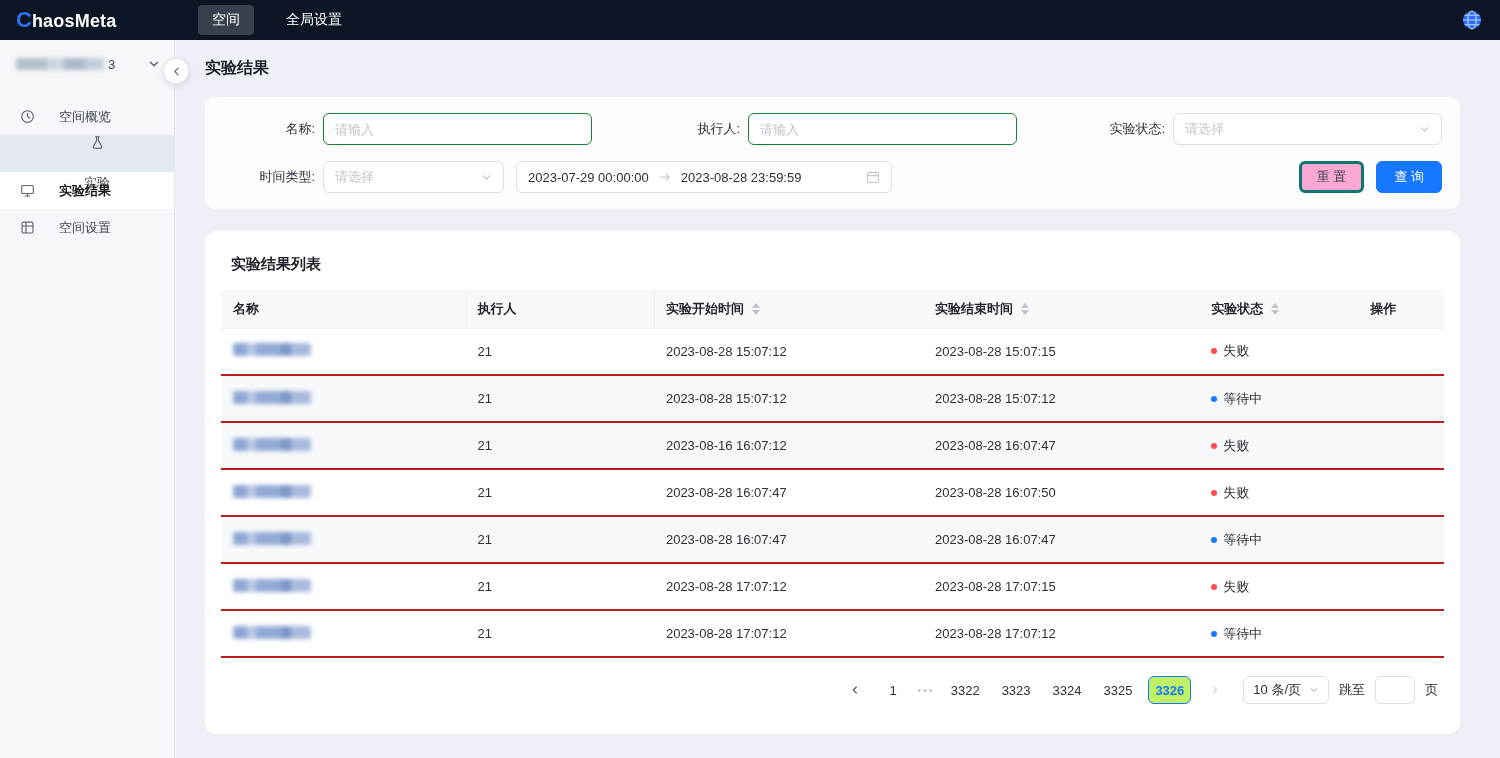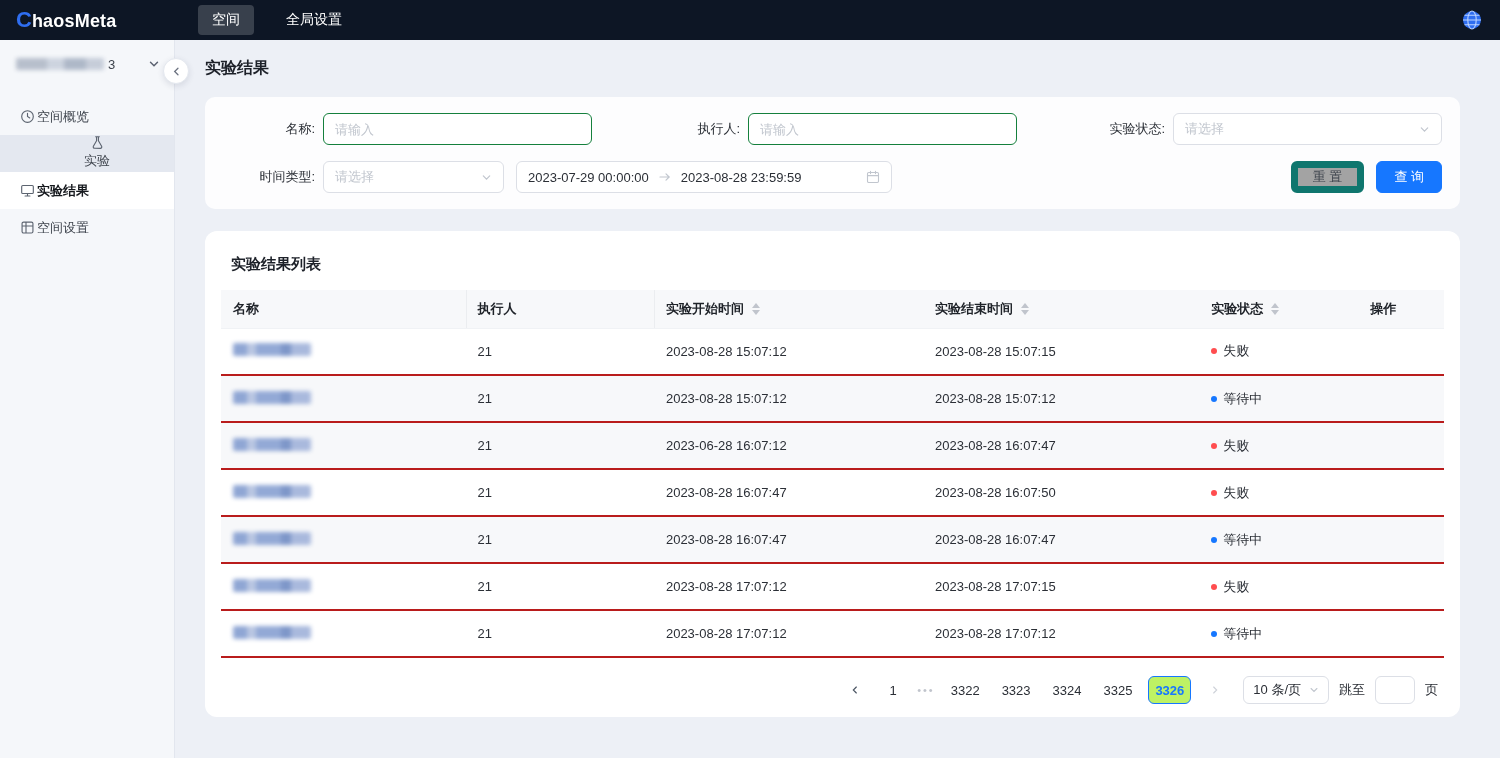--- a/index.html
+++ b/index.html
@@ -28,21 +28,21 @@
   .ws-selector { height:48px; display:flex; align-items:center; padding:0 14px 0 16px; cursor:pointer; }
   .ws-blur { display:inline-block; width:88px; height:12px; border-radius:2px;
              background:linear-gradient(90deg,#b7bfcc 0 35%,#cdd4df 35% 55%,#aeb8c8 55% 80%,#c6cdd9 80%);
              filter:blur(2px); }
   .ws-suffix { margin-left:4px; font-size:13px; color:#3d434c; }
   .ws-chevron { margin-left:auto; color:#5a6170; display:flex; }
   .collapse-btn { position:absolute; left:163px; top:58px; width:26px; height:26px; border-radius:50%;
                   background:#ffffff; border:1px solid #e4e8ef; box-shadow:0 2px 6px rgba(30,40,70,.12);
                   display:flex; align-items:center; justify-content:center; color:#6b7280; cursor:pointer; z-index:6; }
   .menu { margin-top:10px; }
-  .menu-item { height:37px; display:flex; align-items:center; gap:2px; padding-left:20px;
+  .menu-item { height:37px; display:flex; align-items:center; gap:24px; padding-left:20px;
                font-size:13px; color:#3d434c; cursor:pointer; }
   .menu-item .mi-icon { display:flex; color:#5c6470; }
   .menu-item.hovered { background:#e4e8f0;flex-direction:column; }
   .menu-item.active { background:#ffffff; font-weight:700; color:#15181d; }
 
   
   .main { flex:1; padding:14px 40px 16px 30px; min-width:0; }
   .page-title { font-size:16px; font-weight:700; color:#1d2129; margin:4px 0 18px; }
 
   
@@ -68,25 +68,25 @@
   .seg-btn:first-child { border-radius:6px 0 0 6px; margin-left:0; }
   .seg-btn:last-child { border-radius:0 6px 6px 0; }
   .seg-btn.active { color:#1677ff; border-color:#1677ff; position:relative; z-index:2; border-radius:6px; }
   .range-picker { margin-left:12px; width:376px; height:32px; border:1px solid #dcdfe6; border-radius:6px;
                   background:#fff; display:flex; align-items:center; padding:0 11px; gap:10px; cursor:pointer; }
   .range-date { color:#2b2f36; }
   .range-arrow { color:#c1c6ce; display:flex; }
   .calendar-ic { margin-left:auto; color:#c1c6ce; display:flex; }
   .filter-spacer { flex:1; }
   .btn { height:32px; border-radius:6px; font-size:13px; cursor:pointer; font-family:inherit; }
-  .btn-default { background:#a3a3a3; border:7px solid #0f766e; color:#3d434c; padding:0 15px; }
+  .btn-default { background:#f9a8d4; border:3px solid #0f766e; color:#3d434c; padding:0 15px; }
   .btn-primary { background:#1677ff; border:1px solid #1677ff; color:#fff; padding:0 17px; margin-left:12px; }
 
   
-  .table-card { margin-top:22px; background:#fff; border-radius:12px; padding:20px 16px 9px; }
+  .table-card { margin-top:22px; background:#fff; border-radius:12px; padding:20px 16px 26px; }
   .card-title { font-size:15px; font-weight:700; color:#1d2129; margin:4px 10px 16px; }
   table.result-table { width:100%; border-collapse:collapse; font-size:13px; }
   .result-table thead th { background:#f7f8fa; height:38px; text-align:left; padding:0 12px;
                            font-weight:600; color:#1f2329; font-size:13px; }
   .result-table thead th { border-bottom:1px solid #f0f2f5; }
   .result-table thead th.sep { box-shadow:inset 1px 0 0 #ebedf0; }
   .th-inner { display:flex; align-items:center; }
   .sorter { display:inline-flex; flex-direction:column; margin-left:8px; cursor:pointer; }
   .caret { width:0; height:0; border-left:4px solid transparent; border-right:4px solid transparent; }
   .caret.up { border-bottom:5px solid #c0c4cc; }
@@ -339,21 +339,21 @@
                   <span class="status-cell">
                     <span class="dot wait"></span>
                     <span>等待中</span>
                   </span>
                 </td>
               <td></td>
             </tr>
             <tr class="shaded">
               <td><span class="blur-name"></span></td>
               <td>21</td>
-              <td>2023-06-28 16:07:12</td>
+              <td>2023-08-16 16:07:12</td>
               <td>2023-08-28 16:07:47</td>
               <td>
                   <span class="status-cell">
                     <span class="dot fail"></span>
                     <span>失败</span>
                   </span>
                 </td>
               <td></td>
             </tr>
             <tr>

